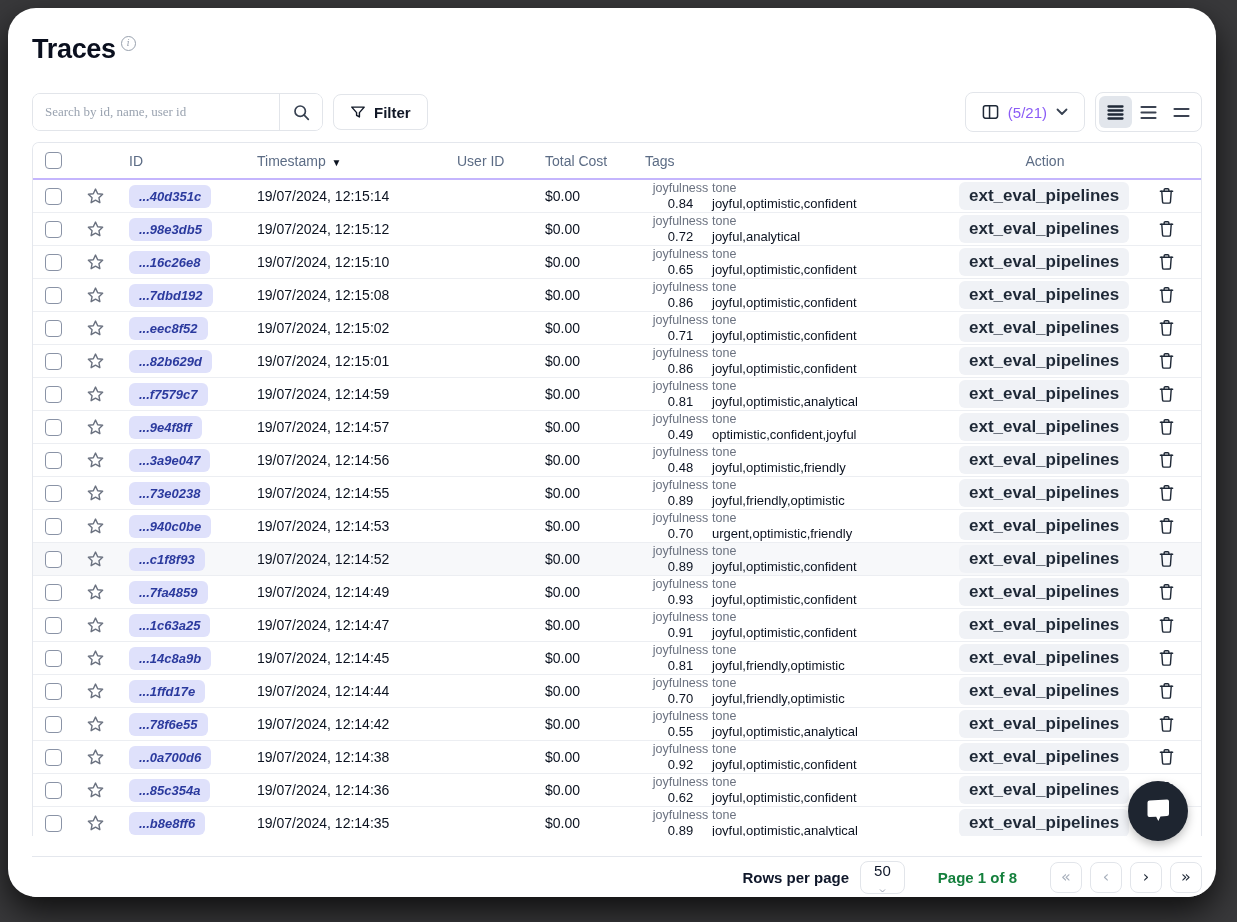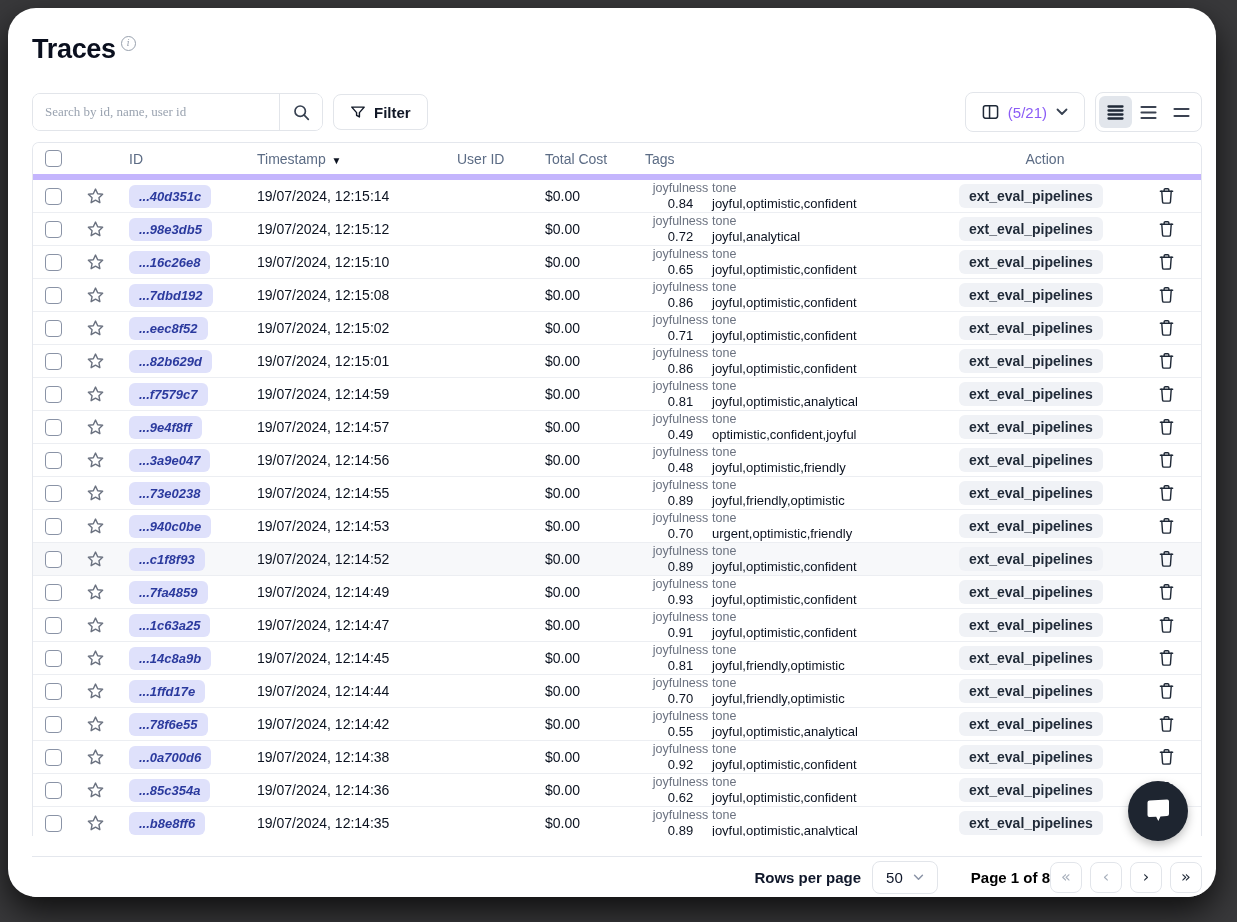--- a/index.html
+++ b/index.html
@@ -60,21 +60,21 @@
   
   .table-wrap {
     margin:8px 14px 0 24px; border:1px solid #e4e7ed; border-bottom:none;
     border-radius:7px 7px 0 0; overflow:hidden; height:694px; background:#fff;
   }
   .tr {
     display:grid;
     grid-template-columns:40px 44px 140px 200px 88px 100px 1fr 172px 70px;
     align-items:center; border-bottom:1px solid #eceef2; background:#fff;
   }
-  .tr.head { height:37px; border-bottom:6px solid #c4b5fd; }
+  .tr.head { height:37px; border-bottom:2px solid #c4b5fd; }
   .tr.row { height:33px; }
   .tr.row.highlight { background:#f7f8fa; }
   .th { font-size:14px; font-weight:500; color:#5c6c85; }
   .cell-check { display:flex; justify-content:center; }
   .checkbox {
     width:17px; height:17px; border:1.5px solid #8a93a6; border-radius:4px;
     background:#fff; cursor:pointer;
   }
   .cell-star { display:flex; justify-content:center; cursor:pointer; }
   .id-badge {
@@ -84,40 +84,40 @@
     font-style:italic;
   }
   .ts, .cost { font-size:14px; color:#0b1220; }
   .scores-cell { display:flex; align-items:flex-start; padding-top:1px; }
   .score-block { display:flex; flex-direction:column; }
   .score-block.joy { width:67px; padding-left:4px;text-align:center; }
   .score-label { font-size:12.5px; color:#6b7280; line-height:15px; }
   .score-value { font-size:13px; color:#0b1220; line-height:16px; }
   .tag-badge {
     display:inline-block; background:#f0f2f6; color:#1f2937; font-weight:600;
-    font-size:14px; padding:4px 10px; border-radius:6px; cursor:pointer;
+    font-size:17px; padding:4px 10px; border-radius:6px; cursor:pointer;
     justify-self:start;
   }
   .cell-action { display:flex; justify-content:center; cursor:pointer; }
   .th-action { text-align:center; }
   .th-sort { cursor:pointer; }
   .sort-ic { font-size:10px; color:#0b1220; margin-left:2px; }
   
   .footer {
     position:absolute; left:24px; right:14px; bottom:0; height:41px;
     border-top:1px solid #e4e7ed; background:#fff;
     display:flex; align-items:center; justify-content:flex-end; gap:0;
   }
   .rpp-label { font-size:15px; font-weight:600; color:#0f172a; margin-right:11px; }
   .rpp-select {
     display:inline-flex; align-items:center; gap:10px; height:33px; padding:0 13px;
     border:1px solid #e2e5ea; border-radius:8px; font-size:15px; color:#0f172a;
-    background:#fff; cursor:pointer; margin-right:33px;
-  }
-  .page-info { font-size:15px; font-weight:600; color:#000000; }
+    background:#fff; cursor:pointer; margin-right:33px;flex-direction:column;
+  }
+  .page-info { font-size:15px; font-weight:600; color:#15803d; margin-right:33px; }
   .pg-btn {
     width:32px; height:31px; border:1px solid #e2e5ea; border-radius:8px;
     background:#fff; display:inline-flex; align-items:center; justify-content:center;
     font-size:16px; color:#1f2937; cursor:pointer; margin-left:8px;
     font-family:"DejaVu Sans", sans-serif; padding-bottom:2px;
   }
   .pg-btn.disabled { color:#a8b0bc; }
   
   .chat-fab {
     position:absolute; left:1128px; top:781px; width:60px; height:60px;

